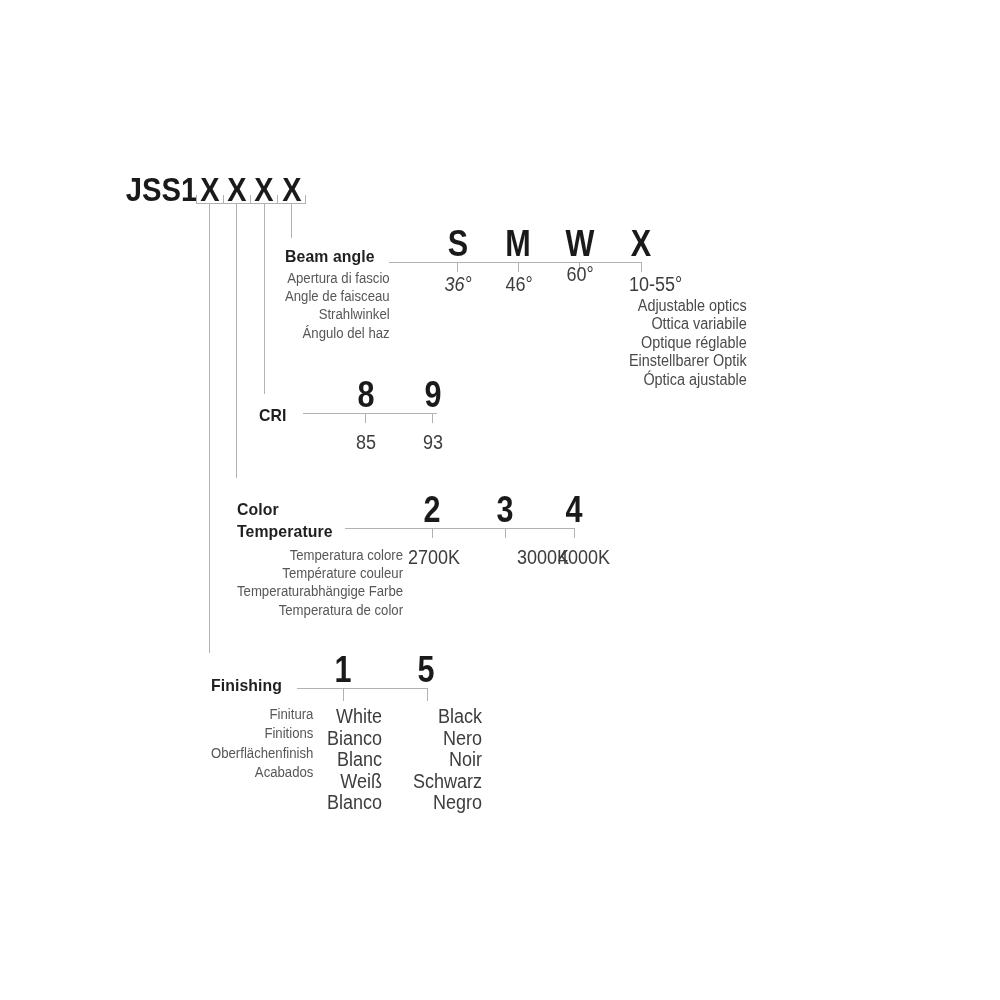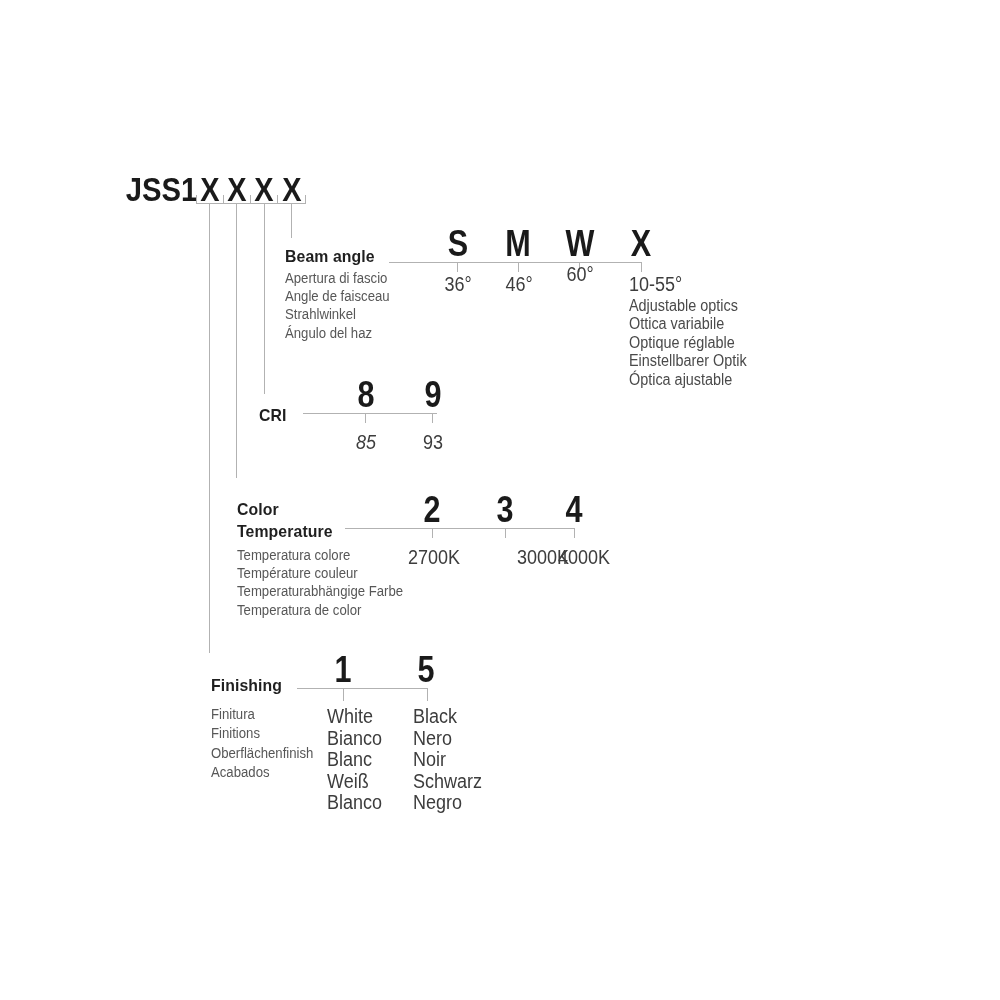--- a/index.html
+++ b/index.html
@@ -1,17 +1,17 @@
 <!DOCTYPE html>
 <html><head>
 <meta charset="utf-8">
 <style>
   html,body{margin:0;padding:0;background:#ffffff;}
   body{font-family:"Liberation Sans", sans-serif; -webkit-font-smoothing:antialiased;}
-  .canvas{position:relative;width:1000px;height:1000px;background:#ffffff;overflow:hidden;}
+  .canvas{position:relative;width:1000px;height:1000px;background:#ffffff;overflow:hidden;text-align:right;}
 
   
   .hl{position:absolute;height:1px;background:#b2b2b2;}
   .vl{position:absolute;width:1px;background:#b2b2b2;}
 
   
   .prefix{position:absolute;font-weight:bold;font-size:34px;line-height:36px;color:#1a1a1a;
           transform:scaleX(0.86);transform-origin:100% 0;white-space:nowrap;}
   .ph{position:absolute;font-weight:bold;font-size:34px;line-height:36px;color:#1a1a1a;
       transform:translateX(-50%);white-space:nowrap;}
@@ -80,42 +80,42 @@
   <div class="vl" style="left:457px;top:262px;height:10px;"></div>
   <div class="vl" style="left:518px;top:262px;height:10px;"></div>
   <div class="vl" style="left:579px;top:262px;height:10px;"></div>
   <div class="vl" style="left:641px;top:262px;height:10px;"></div>
 
   <div class="code" style="left:457.5px;top:226px;"><span>S</span></div>
   <div class="code" style="left:518px;top:226px;"><span>M</span></div>
   <div class="code" style="left:579.5px;top:226px;"><span>W</span></div>
   <div class="code" style="left:640.5px;top:226px;"><span>X</span></div>
 
-  <div class="valc" style="left:458px;top:273px;"><span>36°</span></div>
+  <div class="valc" style="left:458px;top:273px;font-style:italic;"><span>36°</span></div>
   <div class="valc" style="left:519px;top:273px;"><span>46°</span></div>
   <div class="valc" style="left:580px;top:263px;"><span>60°</span></div>
   <div class="vall" style="left:629px;top:273px;">10-55°</div>
 
   <div class="desc" style="left:629px;top:297px;">
     <div>Adjustable optics</div>
     <div>Ottica variabile</div>
     <div>Optique réglable</div>
     <div>Einstellbarer Optik</div>
     <div>Óptica ajustable</div>
   </div>
 
   <div class="slabel" style="left:259px;top:405px;">CRI</div>
   <div class="hl" style="left:303px;top:413px;width:134px;"></div>
   <div class="vl" style="left:365px;top:413px;height:10px;"></div>
   <div class="vl" style="left:432px;top:413px;height:10px;"></div>
 
   <div class="code" style="left:365.5px;top:377px;"><span>8</span></div>
   <div class="code" style="left:432.5px;top:377px;"><span>9</span></div>
 
-  <div class="valc" style="left:366px;top:431px;font-style:italic;"><span>85</span></div>
+  <div class="valc" style="left:366px;top:431px;"><span>85</span></div>
   <div class="valc" style="left:433px;top:431px;"><span>93</span></div>
 
   <div class="slabel" style="left:237px;top:499px;">Color</div>
   <div class="slabel" style="left:237px;top:521px;">Temperature</div>
   <div class="trans" style="left:237px;top:546px;">
     <div>Temperatura colore</div>
     <div>Température couleur</div>
     <div>Temperaturabhängige Farbe</div>
     <div>Temperatura de color</div>
   </div>

